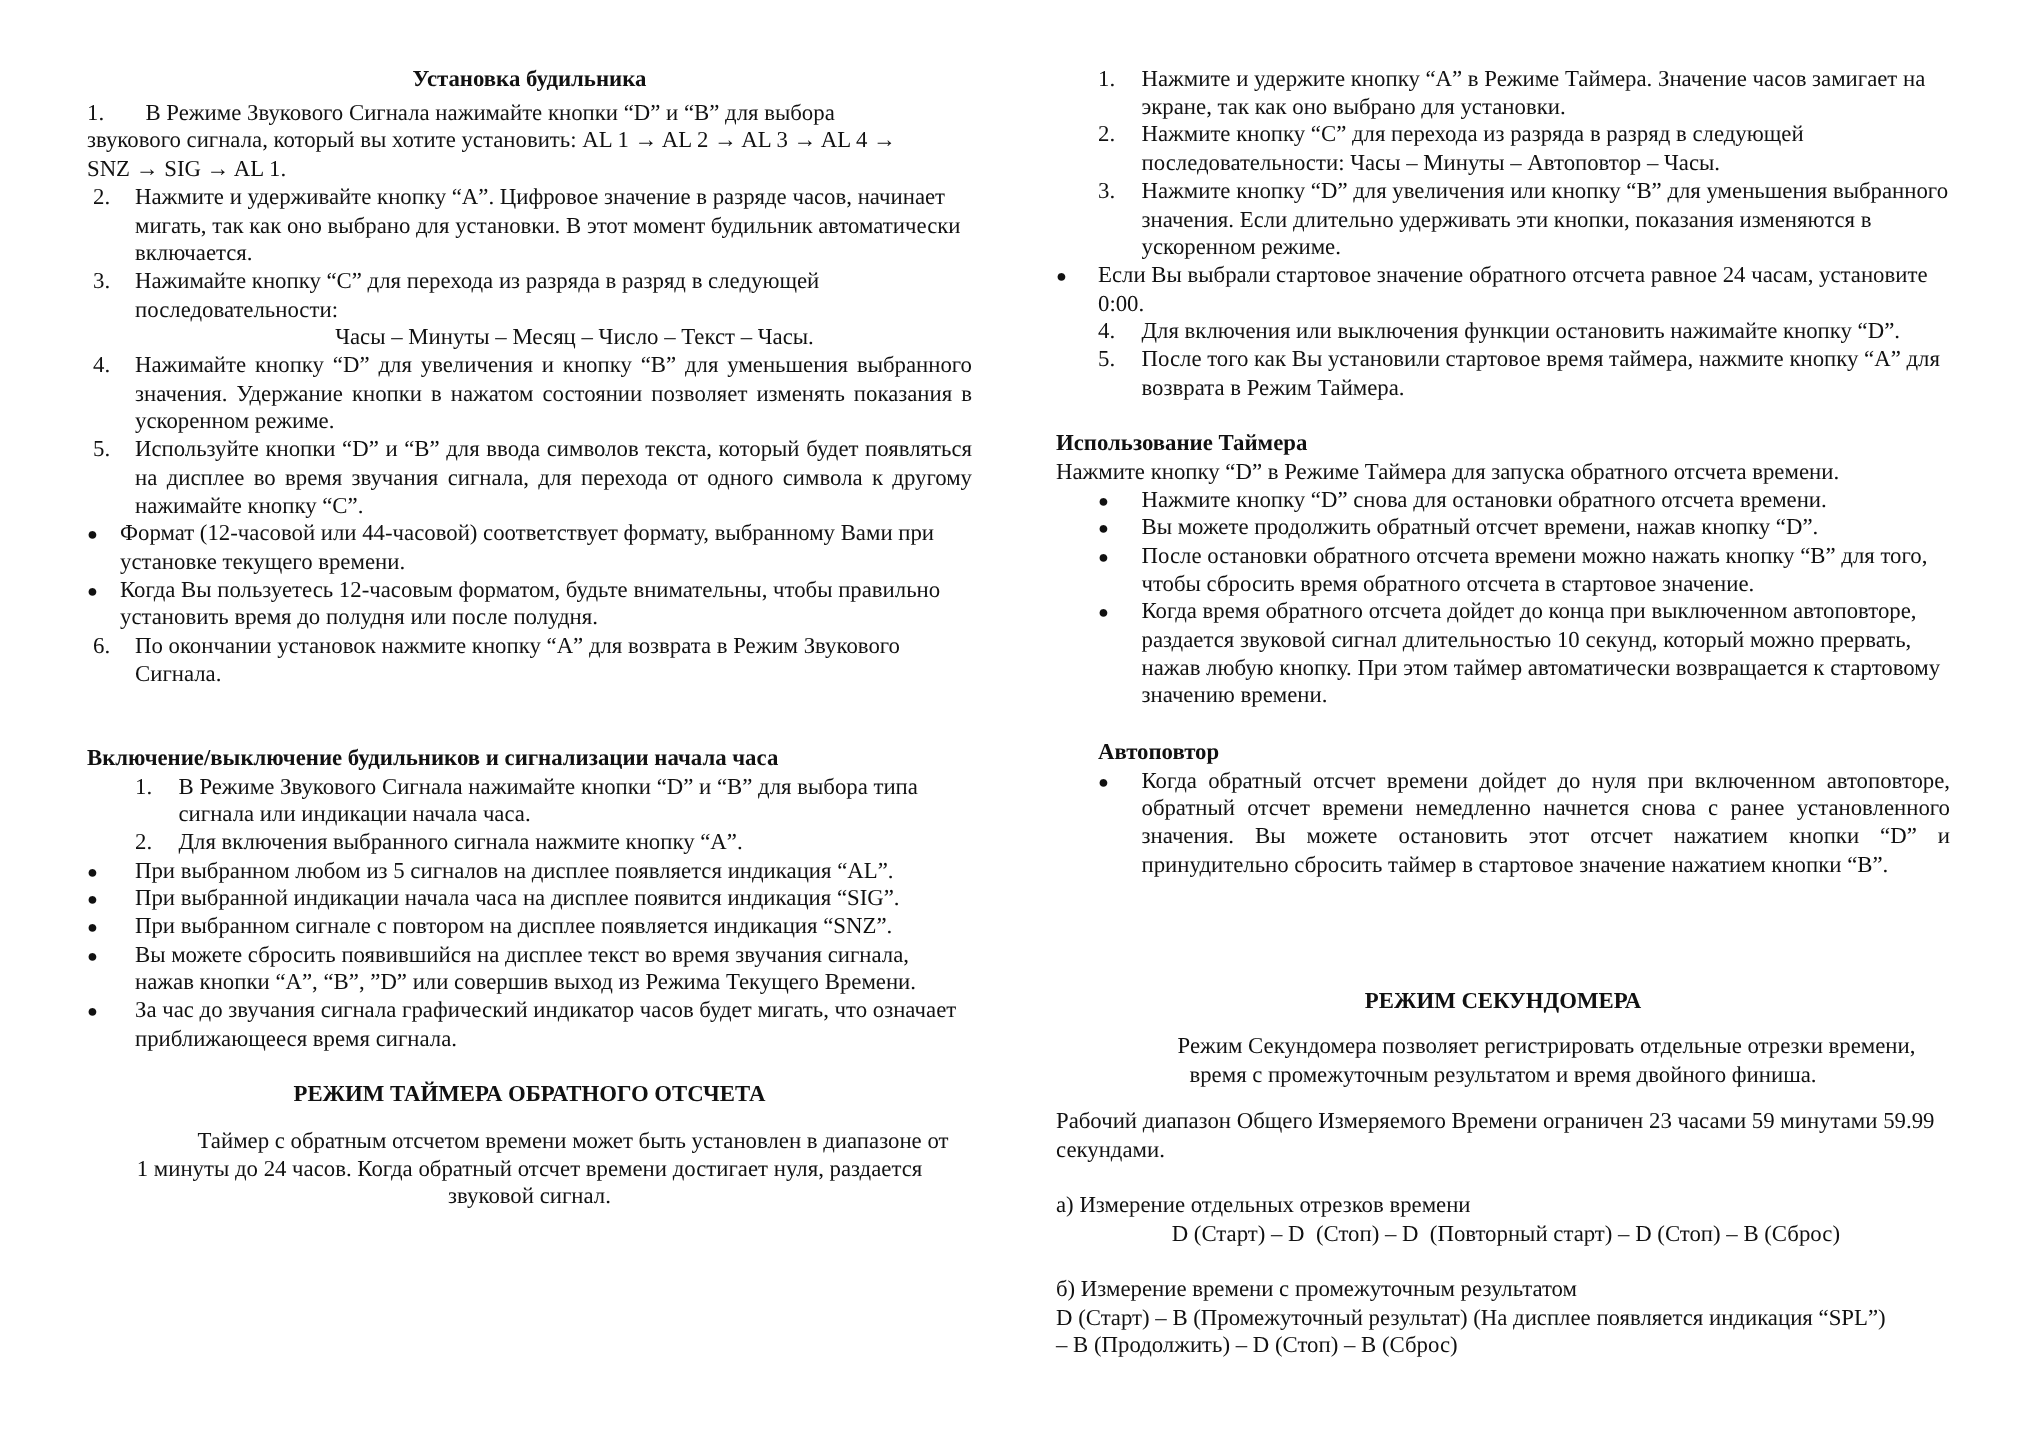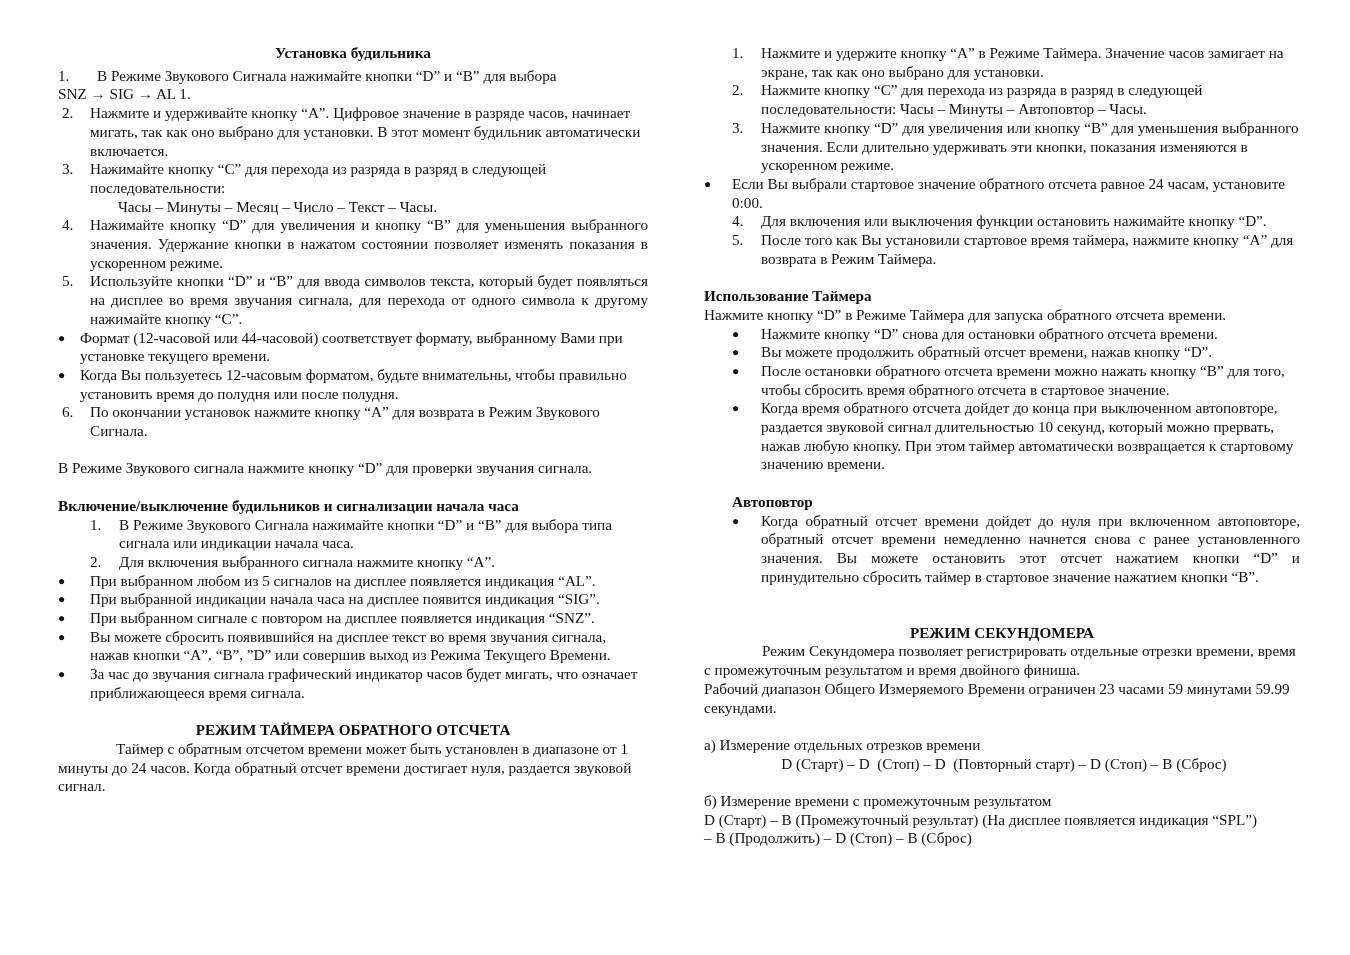--- a/index.html
+++ b/index.html
@@ -12,44 +12,45 @@
   #left { left:58px; width:590px; }
   #right { left:704px; width:596px; }
   .h { font-weight:bold; margin:0; }
   .p { margin:0; }
   .just { text-align:justify; }
   .row { position:relative; margin:0; }
   .num { position:absolute; top:0; }
   .bul { position:absolute; top:0; font-size:12px; }
   .center { text-align:center; font-weight:bold; margin:0; }
   .gap { height:18.7px; }
-  .indent-first { text-indent:58px; margin:0; }
+  .indent-first { text-indent:58px; margin:12px;text-align:center; }
 </style>
 </head>
 <body>
 
 <div id="left" class="col">
   <p class="h" style="margin-bottom:4px;text-align:center;">Установка будильника</p>
 
   <div class="row">
     <span>1.</span>
     <span style="display:inline-block;width:20px;"></span>
     <span>В Режиме Звукового Сигнала  нажимайте кнопки  “D” и “B” для выбора</span>
   </div>
+  <p class="p">звукового сигнала, который вы хотите установить: AL 1 → AL 2 → AL 3 →  AL 4 →</p>
   <p class="p">SNZ → SIG → AL 1.</p>
 
   <div class="row" style="padding-left:32px;">
     <span class="num" style="left:4px;">2.</span>
     <div>Нажмите и удерживайте кнопку “A”. Цифровое значение в разряде часов, начинает мигать, так как оно выбрано для установки. В этот момент будильник автоматически включается.</div>
   </div>
   <div class="row" style="padding-left:32px;">
     <span class="num" style="left:4px;">3.</span>
     <div>Нажимайте кнопку “C” для перехода из разряда в  разряд в следующей последовательности:</div>
   </div>
-  <p class="p" style="padding-left:60px;">Часы – Минуты – Месяц – Число – Текст  – Часы.</p>
+  <p class="p" style="padding-left:60px;text-align:center;">Часы – Минуты – Месяц – Число – Текст  – Часы.</p>
   <div class="row just" style="padding-left:32px;">
     <span class="num" style="left:4px;">4.</span>
     <div>Нажимайте кнопку “D” для увеличения и кнопку “B” для уменьшения выбранного значения. Удержание кнопки в нажатом состоянии позволяет изменять показания в ускоренном режиме.</div>
   </div>
   <div class="row just" style="padding-left:32px;">
     <span class="num" style="left:4px;">5.</span>
     <div>Используйте кнопки “D”  и “B” для ввода символов текста, который будет появляться на дисплее во время звучания сигнала, для перехода от одного символа к другому нажимайте кнопку “C”.</div>
   </div>
   <div class="row" style="padding-left:22px;">
     <span class="bul" style="left:0;">●</span>
@@ -58,21 +59,20 @@
   <div class="row" style="padding-left:22px;">
     <span class="bul" style="left:0;">●</span>
     <div>Когда Вы пользуетесь 12-часовым форматом, будьте внимательны,  чтобы правильно установить время до полудня  или после полудня.</div>
   </div>
   <div class="row" style="padding-left:32px;">
     <span class="num" style="left:4px;">6.</span>
     <div>По окончании установок нажмите кнопку “A” для возврата в Режим Звукового Сигнала.</div>
   </div>
 
   <div class="gap"></div>
-  <p class="p">В Режиме Звукового сигнала нажмите кнопку “D”  для проверки звучания сигнала.</p>
 
   <div class="gap"></div>
   <p class="h">Включение/выключение будильников  и сигнализации начала часа</p>
   <div class="row" style="padding-left:61px;">
     <span class="num" style="left:32px;">1.</span>
     <div>В Режиме Звукового Сигнала нажимайте кнопки “D” и “B” для  выбора типа сигнала  или индикации начала часа.</div>
   </div>
   <div class="row" style="padding-left:61px;">
     <span class="num" style="left:32px;">2.</span>
     <div>Для включения выбранного сигнала нажмите кнопку “A”.</div>
@@ -151,21 +151,21 @@
 
   <div class="gap"></div>
   <p class="h" style="padding-left:28px;">Автоповтор</p>
   <div class="row just" style="padding-left:57px;">
     <span class="bul" style="left:28px;">●</span>
     <div>Когда обратный отсчет времени дойдет до нуля при включенном автоповторе, обратный отсчет времени немедленно начнется снова с ранее установленного значения. Вы можете остановить этот отсчет нажатием кнопки “D” и принудительно сбросить таймер в стартовое значение нажатием кнопки “B”.</div>
   </div>
 
   <div class="gap"></div>
   <div class="gap"></div>
-  <p class="center" style="padding-left:0;">РЕЖИМ  СЕКУНДОМЕРА</p>
+  <p class="center" style="padding-left:0;margin-top:35px;">РЕЖИМ  СЕКУНДОМЕРА</p>
   <p class="indent-first">Режим Секундомера позволяет регистрировать отдельные отрезки времени, время с промежуточным результатом и время двойного финиша.</p>
   <p class="p">Рабочий диапазон Общего Измеряемого Времени ограничен   23 часами 59 минутами 59.99 секундами.</p>
   <div class="gap"></div>
   <p class="p">а) Измерение отдельных отрезков времени</p>
   <p class="p" style="white-space:pre;text-align:center;"> D (Старт) – D  (Стоп) – D  (Повторный старт) – D (Стоп) – B (Сброс)</p>
   <div class="gap"></div>
   <p class="p">б) Измерение времени с промежуточным результатом</p>
   <p class="p">D (Старт) – B  (Промежуточный результат) (На дисплее появляется индикация “SPL”)</p>
   <p class="p">– B  (Продолжить) – D  (Стоп) – B  (Сброс)</p>
 </div>

